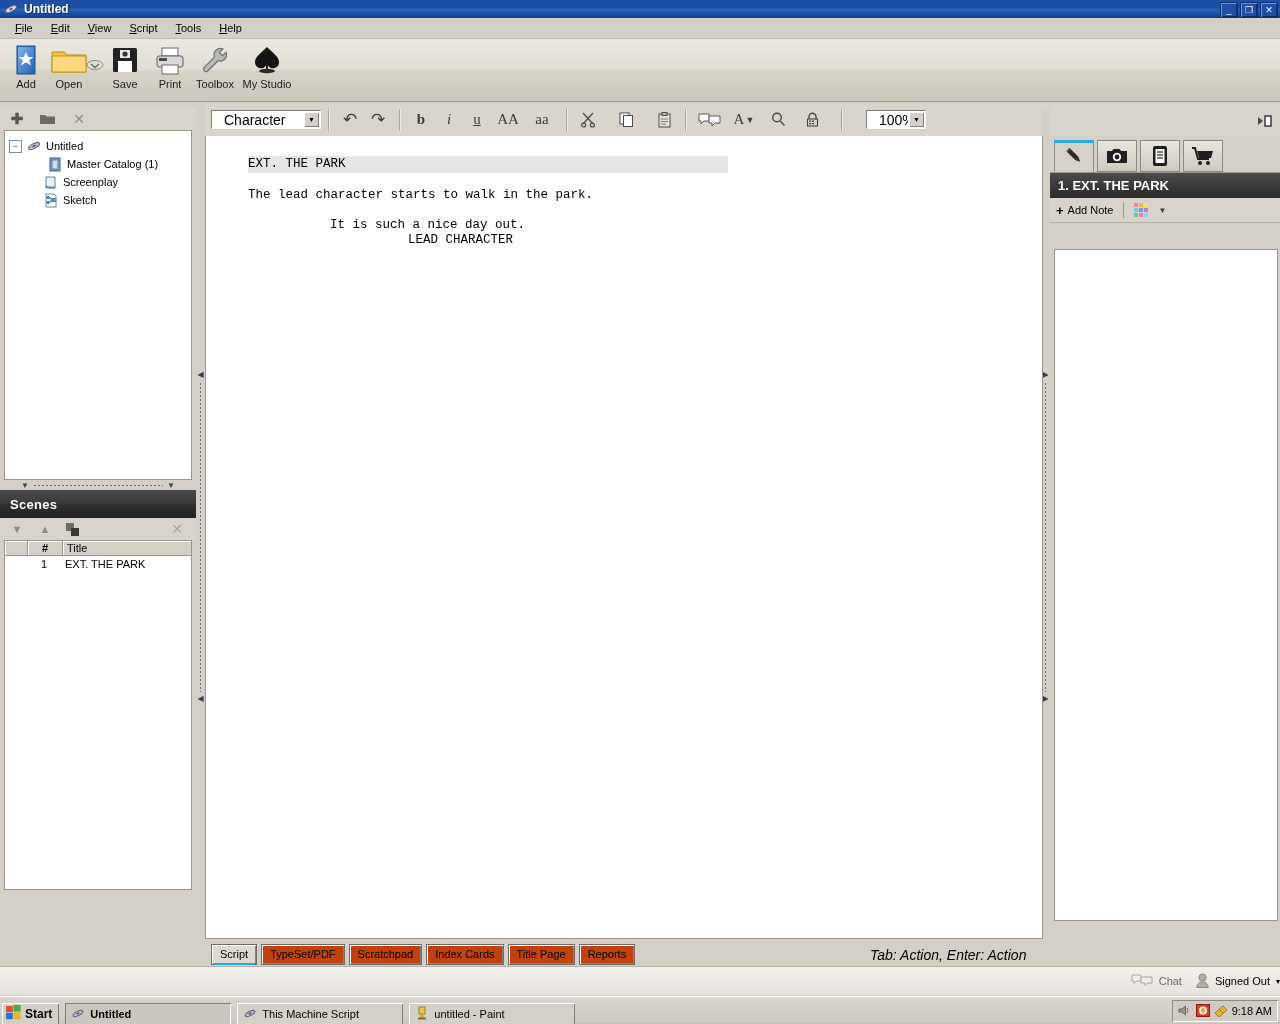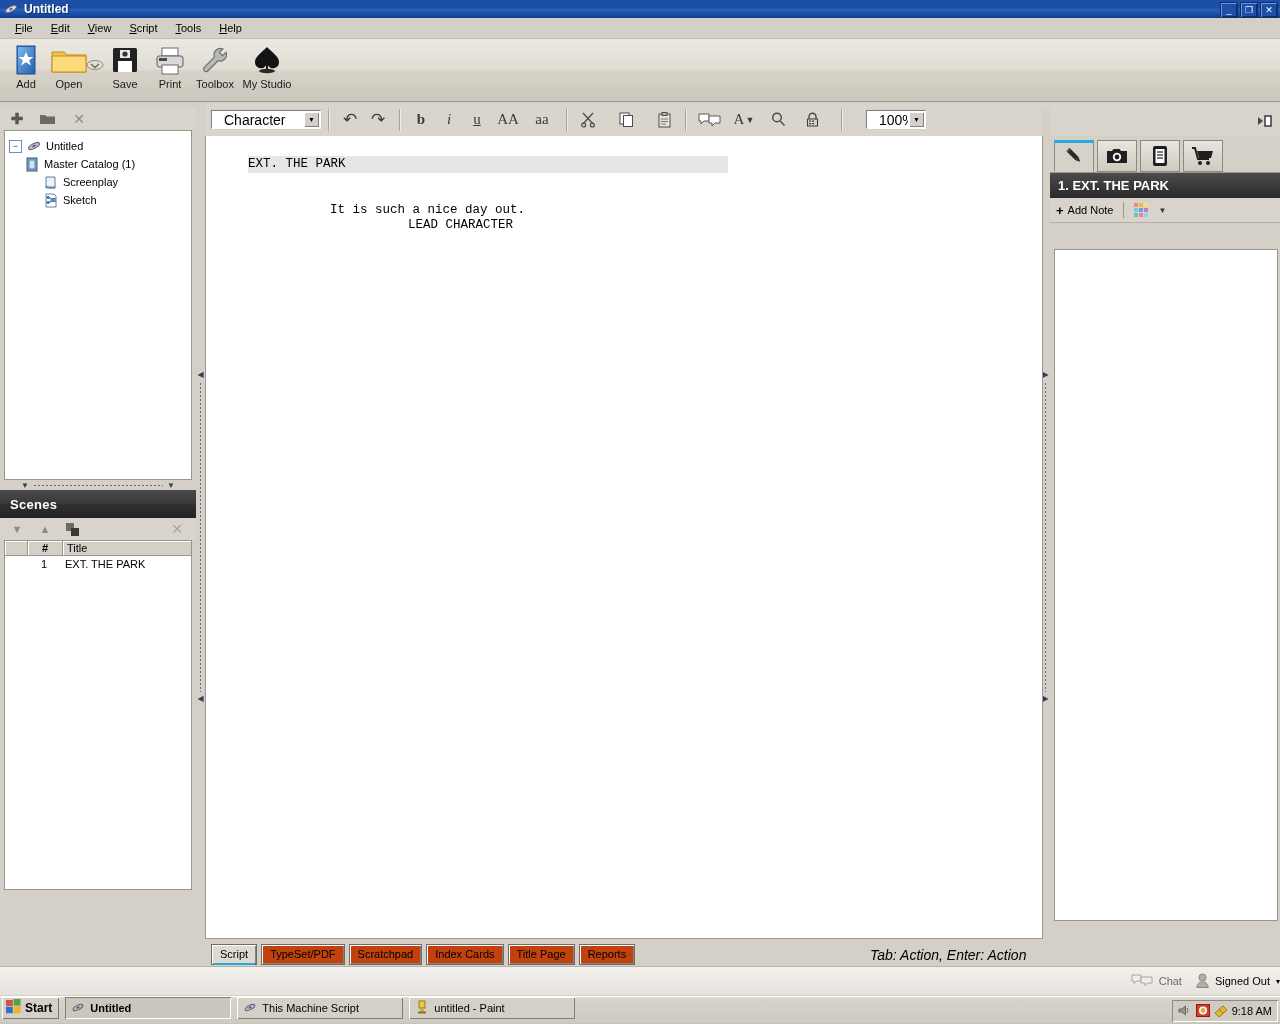--- a/index.html
+++ b/index.html
@@ -133,21 +133,21 @@
   .btab.active{background:#dedad1;}
   .btab.active:after{content:"";position:absolute;left:2px;right:2px;bottom:-1px;height:2px;background:#29abe2;}
   .statusmsg{position:absolute;left:870px;top:947px;font-size:14px;font-style:italic;}
   .statusbar{position:absolute;left:0;top:966px;width:1280px;height:28px;
     background:linear-gradient(180deg,#f2f0ec,#e6e3dd);border-top:1px solid #b8b4ac;
     display:flex;align-items:center;justify-content:flex-end;padding-right:10px;gap:6px;font-size:11px;}
 
   
   .taskbar{position:absolute;left:0;top:996px;width:1280px;height:28px;
     background:linear-gradient(180deg,#e3dfd6 0%,#d7d3ca 10%,#cfcbc2 90%,#bfbbb2 100%);
-    border-top:1px solid #fff;display:flex;align-items:flex-start;}
+    border-top:1px solid #fff;display:flex;align-items:flex-end;}
   .startbtn{height:22px;margin-left:2px;padding:0 7px 0 4px;display:flex;align-items:center;gap:4px;
     background:#d4d0c8;box-shadow:inset 1px 1px 0 #fff, inset -1px -1px 0 #7a776f;
     font-weight:bold;font-size:12px;}
   .tkitem{height:22px;width:154px;margin-left:6px;padding:0 6px;display:flex;align-items:center;gap:5px;
     font-size:11px;overflow:hidden;white-space:nowrap;}
   .tkitem.active{background:#cbc7be;box-shadow:inset 1px 1px 0 #807d76, inset -1px -1px 0 #fff;font-weight:bold;}
   .tkitem.idle{background:#d4d0c8;box-shadow:inset 1px 1px 0 #fff, inset -1px -1px 0 #807d76;}
   .tray{position:absolute;right:2px;top:3px;height:22px;display:flex;align-items:center;gap:4px;
     padding:0 6px;background:#d0ccc3;box-shadow:inset 1px 1px 0 #8d8a82, inset -1px -1px 0 #fff;font-size:11px;}
   .collapse-ic{position:absolute;right:6px;top:112px;width:20px;height:18px;
@@ -384,21 +384,21 @@
         <span class="ticon">
           <svg width="16" height="14" viewBox="0 0 16 14">
               <g transform="rotate(-28 8 7)">
             <ellipse cx="8" cy="7" rx="6" ry="2.4" fill="#b9b9cc" stroke="#5a5a70"></ellipse>
             <ellipse cx="8" cy="7" rx="1.7" ry=".9" fill="#4a4a60"></ellipse>
               </g>
             </svg>
         </span>
         <span>Untitled</span>
       </div>
-      <div class="tnode" style="padding-left:19px;">
+      <div class="tnode" style="padding-left:42px;">
         <span class="ticon">
           <svg width="14" height="15" viewBox="0 0 14 15">
             <rect x="2" y="1" width="10" height="13" fill="#7ea7cf" stroke="#3d5f87"></rect>
             <rect x="4" y="3" width="6" height="9" fill="#cfe0f0" stroke="#5d80a8"></rect>
             </svg>
         </span>
         <span>Master Catalog (1)</span>
       </div>
       <div class="tnode" style="padding-left:38px;">
         <span class="ticon">
@@ -465,20 +465,21 @@
   <div class="splitv" style="left:1041px;">
     <span class="va">▶</span>
     <span class="vd"></span>
     <span class="va">▶</span>
   </div>
 
   <div class="editor">
     <div class="scriptpage">
       <div class="sline slug">EXT. THE PARK</div>
       <div class="sline" style="height:15px;">&nbsp;</div>
+      <div class="sline action">The lead character starts to walk in the park.</div>
       <div class="sline" style="height:15px;">&nbsp;</div>
       <div class="sline dialog" style="margin-left:124px;">It is such a nice day out.</div>
       <div class="sline charname" style="margin-left:202px;">LEAD CHARACTER</div>
     </div>
   </div>
 
   <div class="rightcol">
     <div class="rtabs">
       <div class="rtab active">
         <svg width="22" height="22" viewBox="0 0 22 22">

